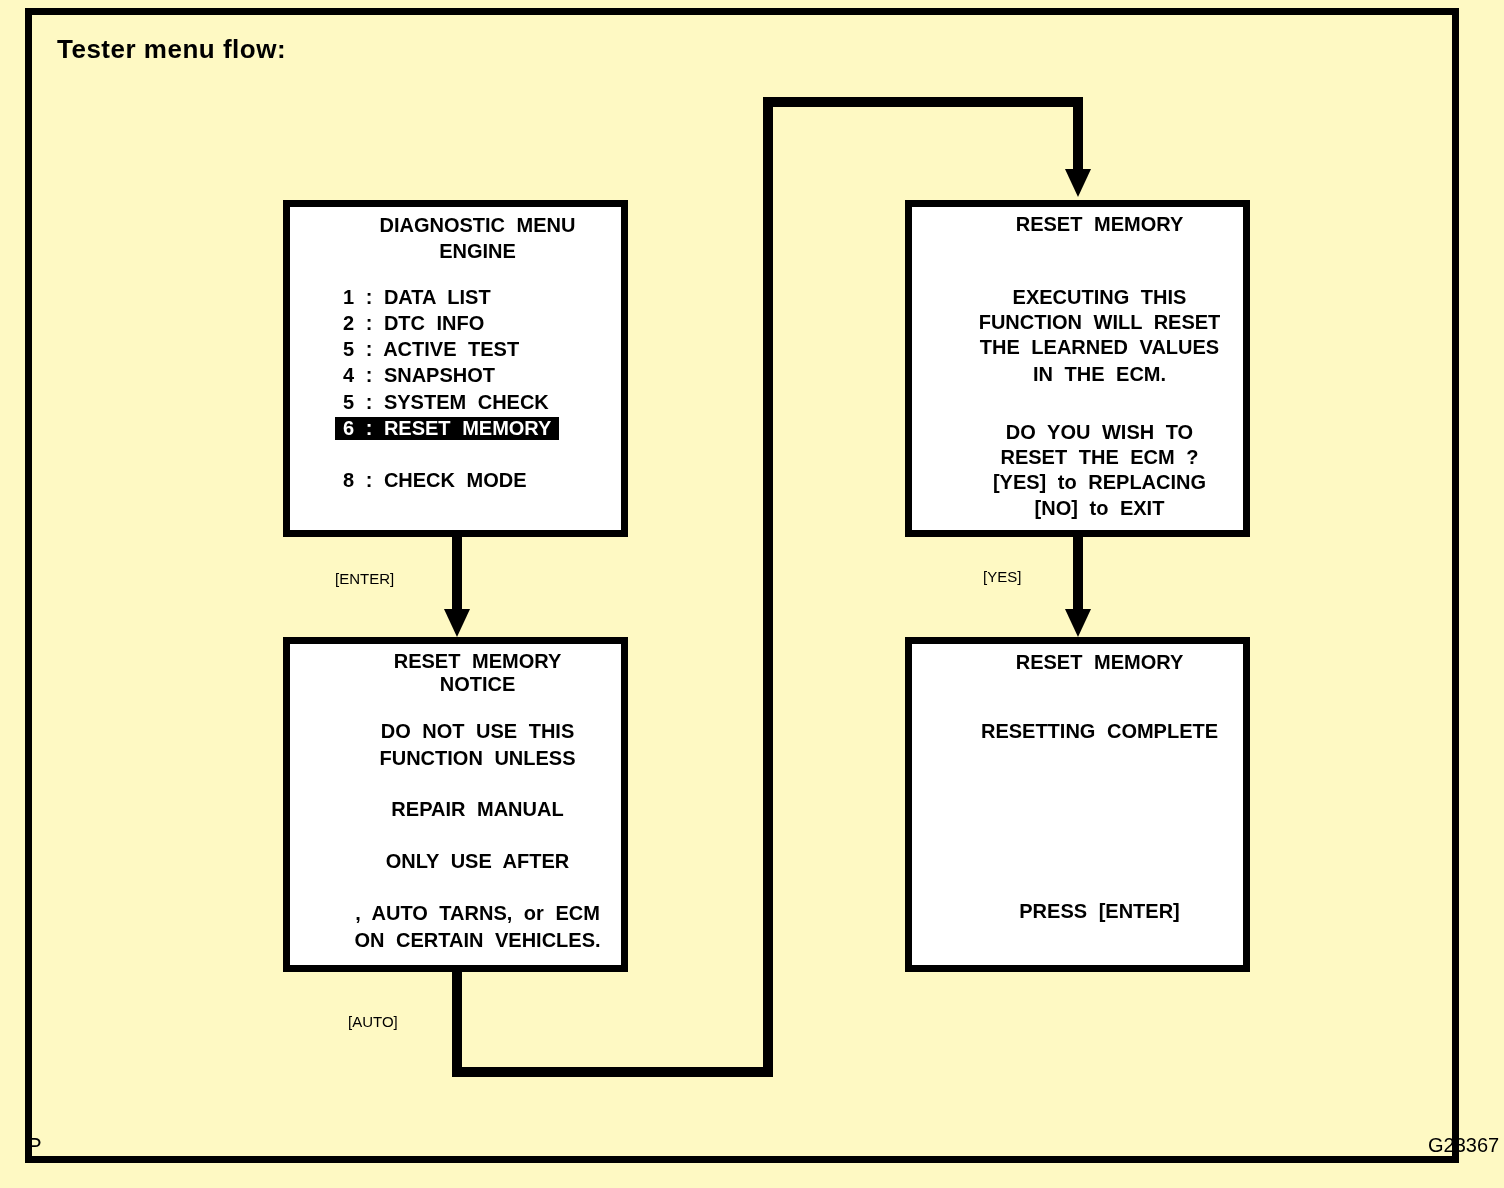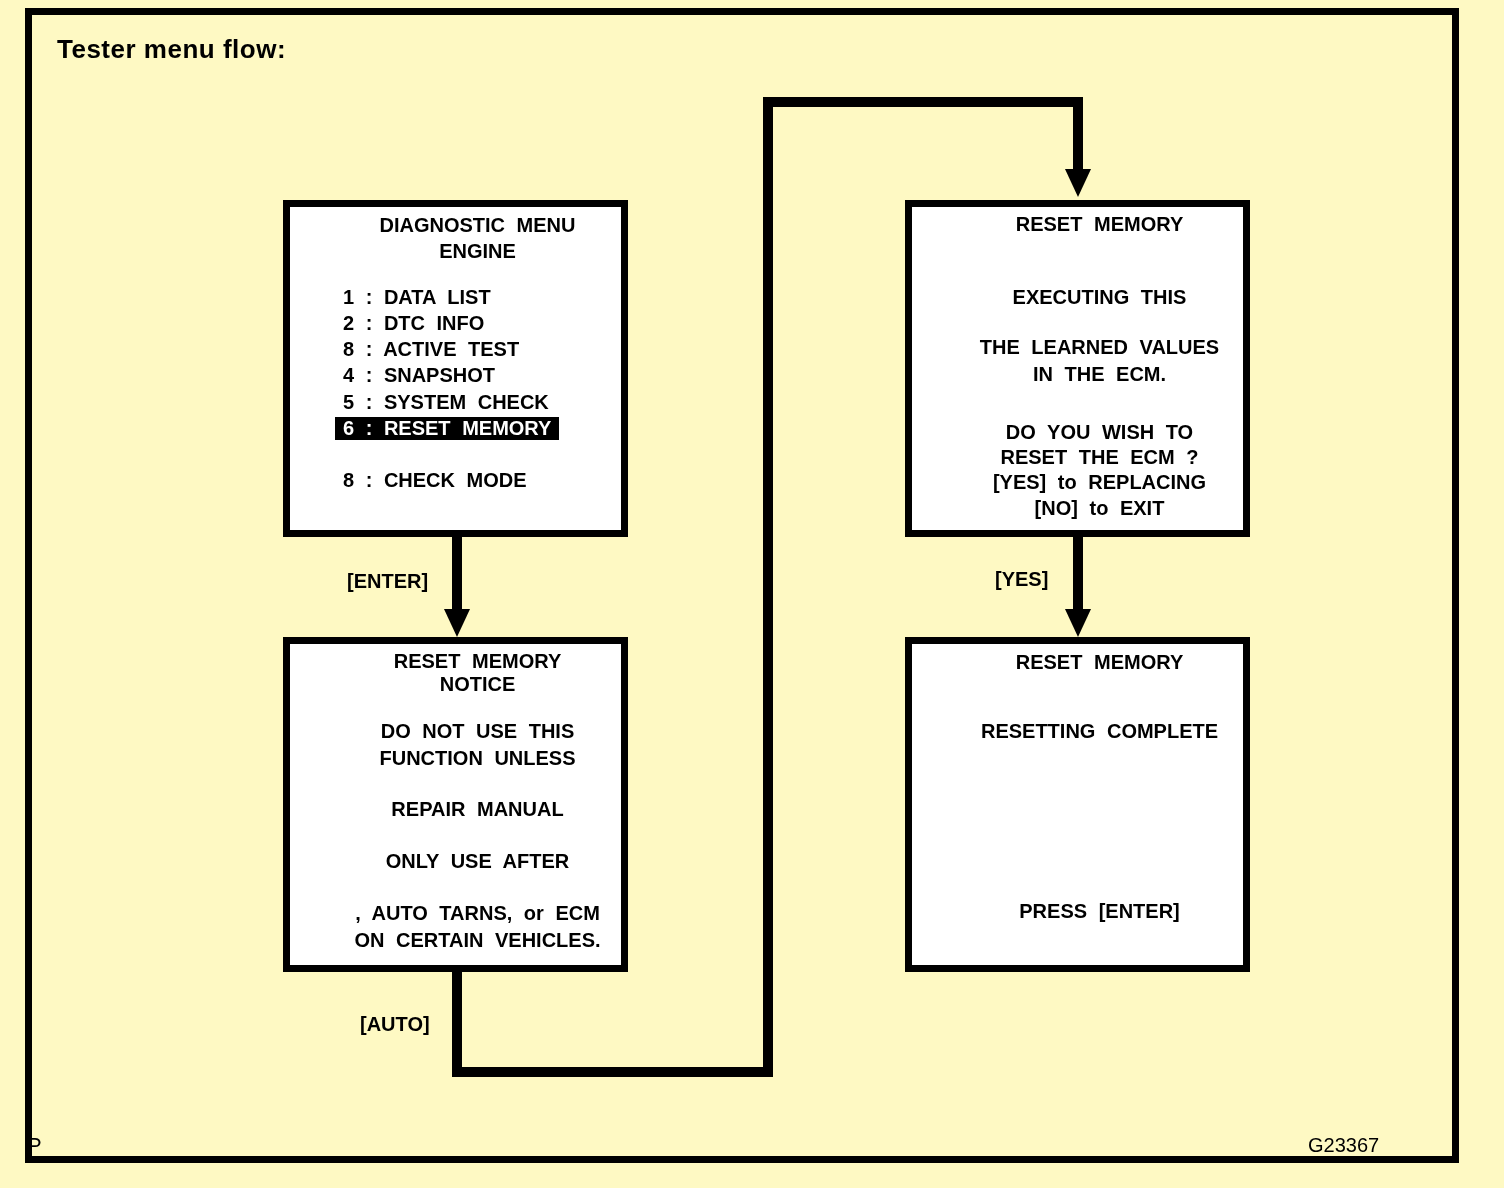--- a/index.html
+++ b/index.html
@@ -67,51 +67,50 @@
     padding: 0 8px 1px 8px;
   }
   .flow-line { background: #000000; }
   .arrowhead-down {
     width: 0; height: 0;
     border-left: 13px solid transparent;
     border-right: 13px solid transparent;
     border-top: 28px solid #000000;
   }
   .key-label {
-    font-size: 20px;
-    font-weight: bold;
+    font-size: 15px;
+    font-weight: normal;
     white-space: nowrap;
-    margin-left: 12px;
   }
   #page-marker {
     left: 27px; top: 1134px;
     font-size: 22px;
     line-height: 24px;
   }
   #figure-code {
-    left: 1308px; top: 1134px;
+    left: 1428px; top: 1134px;
     font-size: 20px;
     line-height: 22px;
   }
 </style>
 </head>
 <body>
 
 <div id="stage">
 
   <div id="frame" class="abs"></div>
 
   <div id="diagram-title" class="abs">Tester menu flow:</div>
 
   <div id="box-diagnostic-menu" class="abs screen-box">
     <div class="scr-line" style="top:5px">DIAGNOSTIC MENU</div>
     <div class="scr-line" style="top:31px">ENGINE</div>
     <div class="menu-item" style="top:77px">1 : DATA LIST</div>
     <div class="menu-item" style="top:103px">2 : DTC INFO</div>
-    <div class="menu-item" style="top:129px">8 : ACTIVE TEST</div>
+    <div class="menu-item" style="top:129px">5 : ACTIVE TEST</div>
     <div class="menu-item" style="top:155px">4 : SNAPSHOT</div>
     <div class="menu-item" style="top:182px">5 : SYSTEM CHECK</div>
     <div class="menu-item" style="top:208px">
       <span class="inverse">6 : RESET MEMORY</span>
     </div>
     <div class="menu-item" style="top:260px">8 : CHECK MODE</div>
   </div>
 
   <div id="box-reset-notice" class="abs screen-box">
     <div class="scr-line" style="top:4px">RESET MEMORY</div>
@@ -120,20 +119,21 @@
     <div class="scr-line" style="top:101px">FUNCTION UNLESS</div>
     <div class="scr-line" style="top:152px">REPAIR MANUAL</div>
     <div class="scr-line" style="top:204px">ONLY USE AFTER</div>
     <div class="scr-line" style="top:256px">, AUTO TARNS, or ECM</div>
     <div class="scr-line" style="top:283px">ON CERTAIN VEHICLES.</div>
   </div>
 
   <div id="box-reset-confirm" class="abs screen-box">
     <div class="scr-line" style="top:4px">RESET MEMORY</div>
     <div class="scr-line" style="top:77px">EXECUTING THIS</div>
+    <div class="scr-line" style="top:102px">FUNCTION WILL RESET</div>
     <div class="scr-line" style="top:127px">THE LEARNED VALUES</div>
     <div class="scr-line" style="top:154px">IN THE ECM.</div>
     <div class="scr-line" style="top:212px">DO YOU WISH TO</div>
     <div class="scr-line" style="top:237px">RESET THE ECM ?</div>
     <div class="scr-line" style="top:262px">[YES] to REPLACING</div>
     <div class="scr-line" style="top:288px">[NO] to EXIT</div>
   </div>
 
   <div id="box-reset-complete" class="abs screen-box">
     <div class="scr-line" style="top:5px">RESET MEMORY</div>

